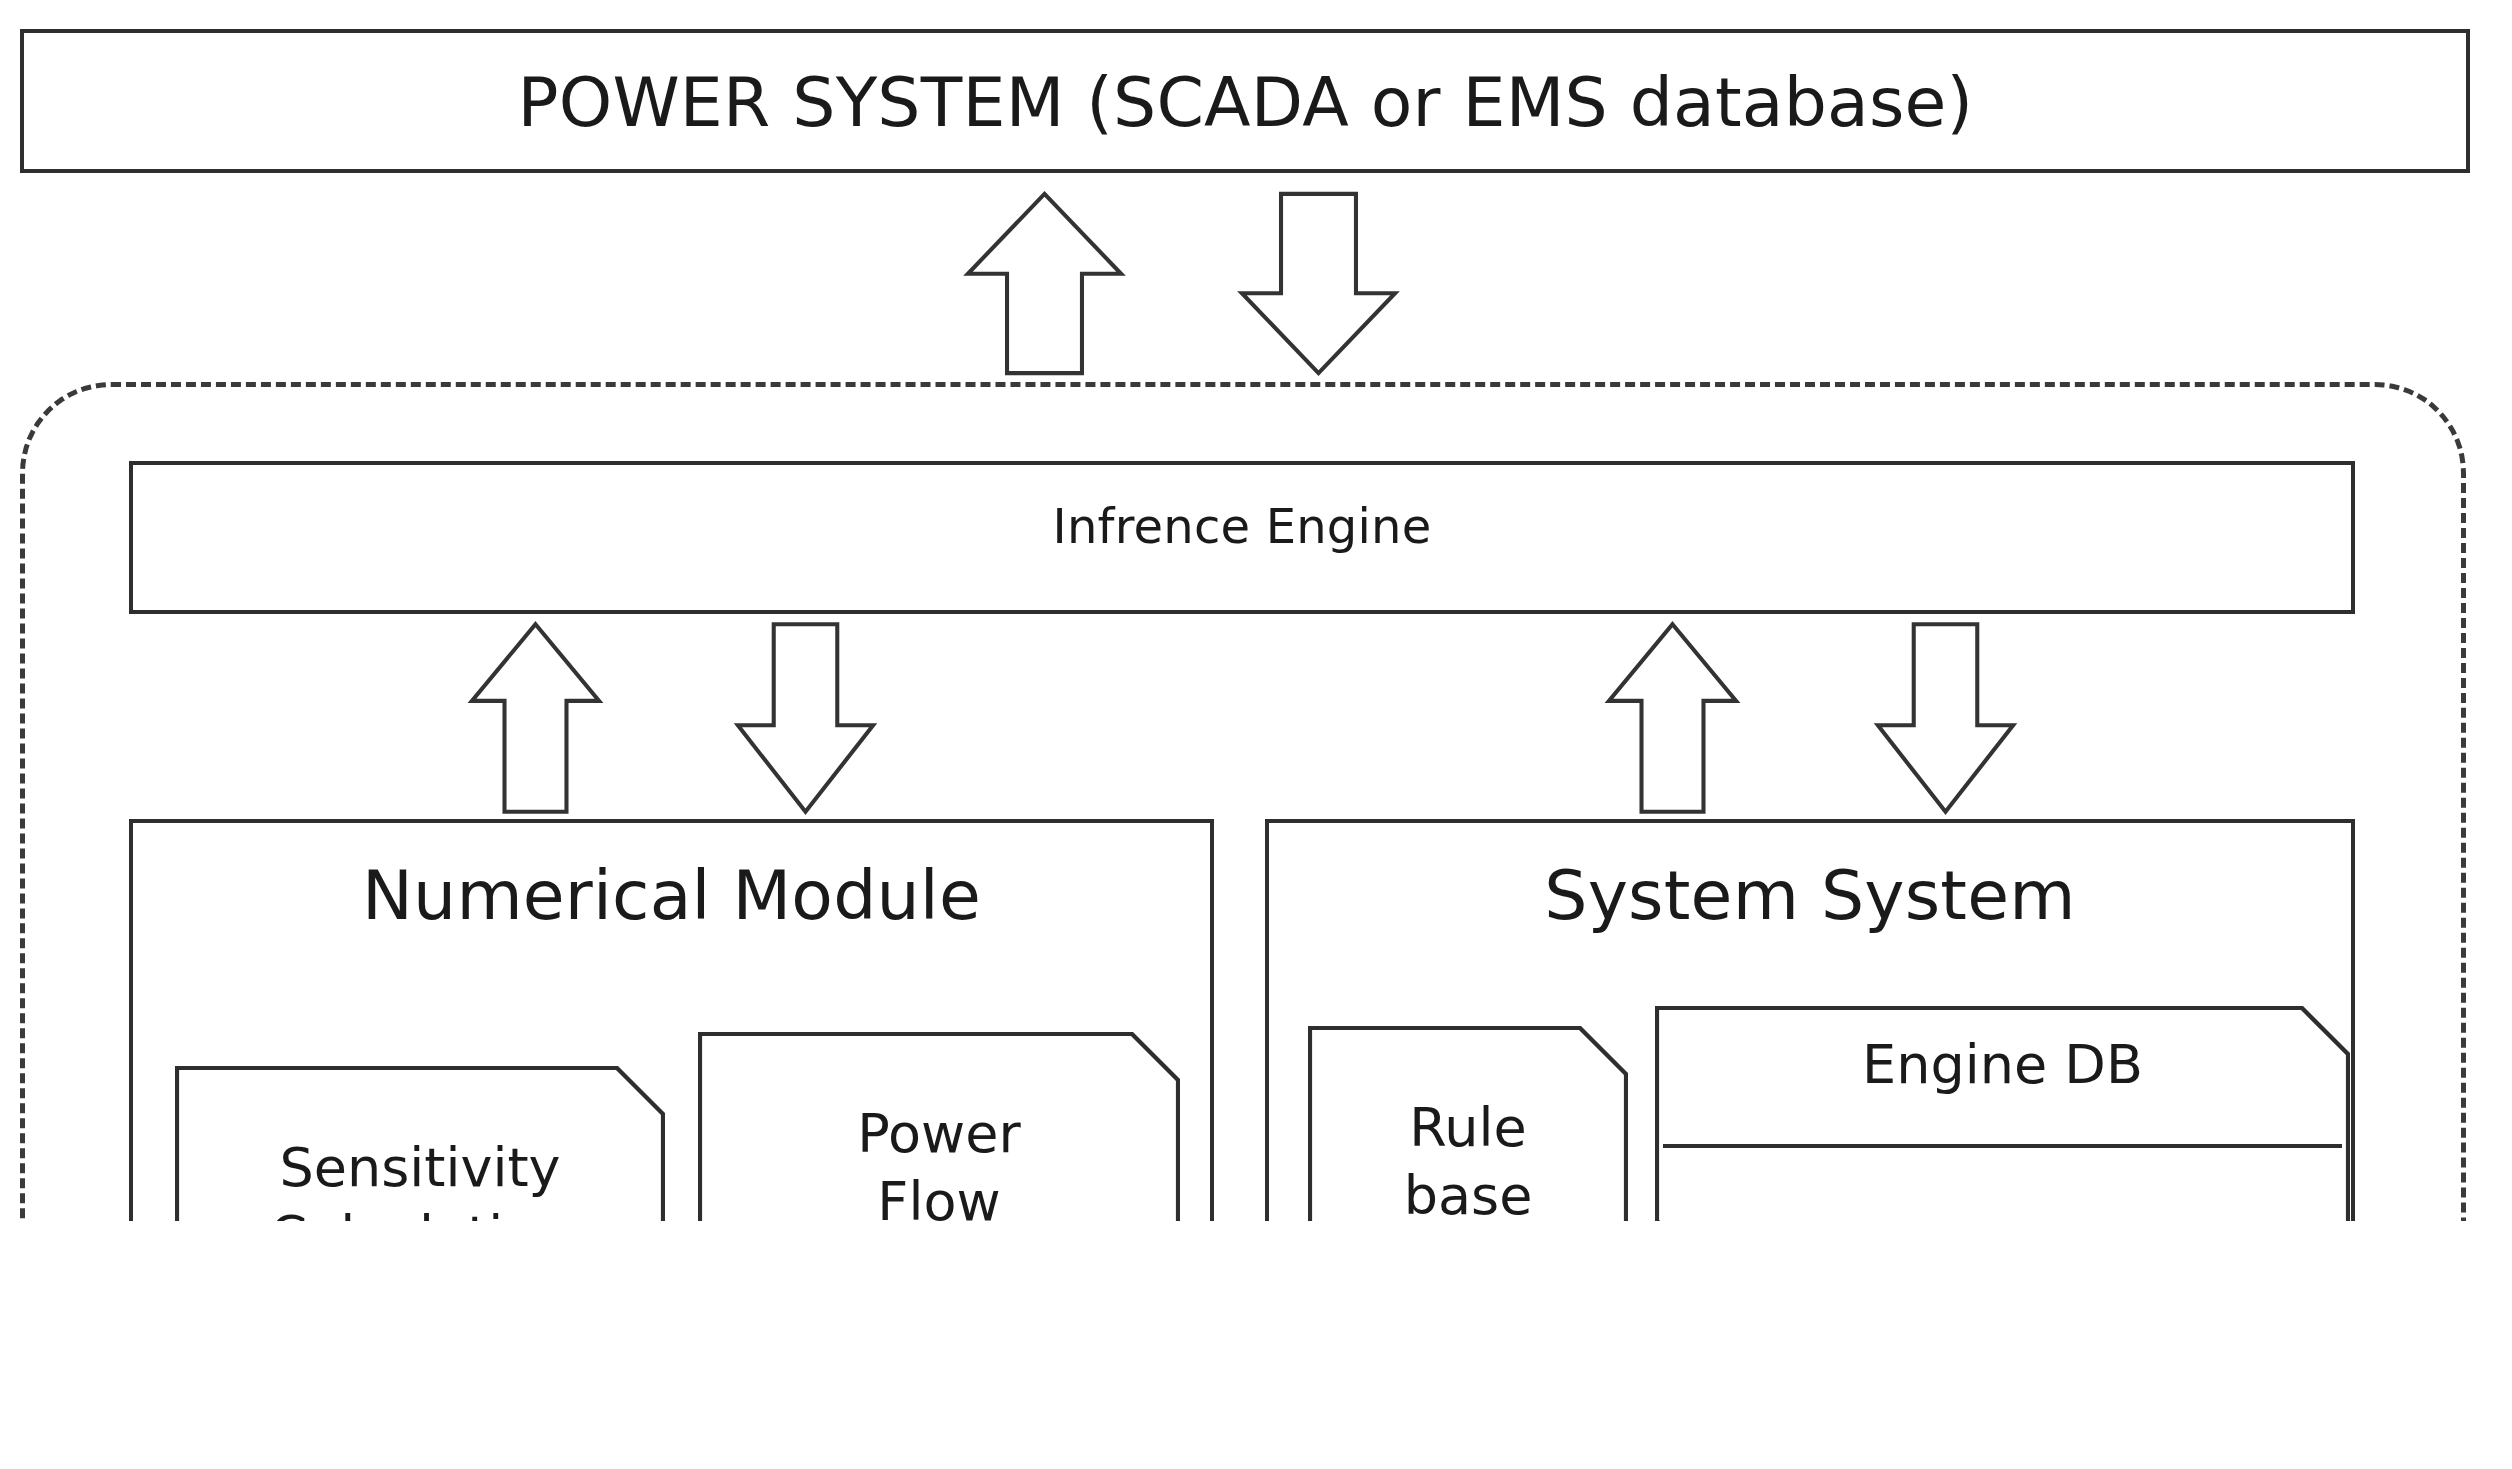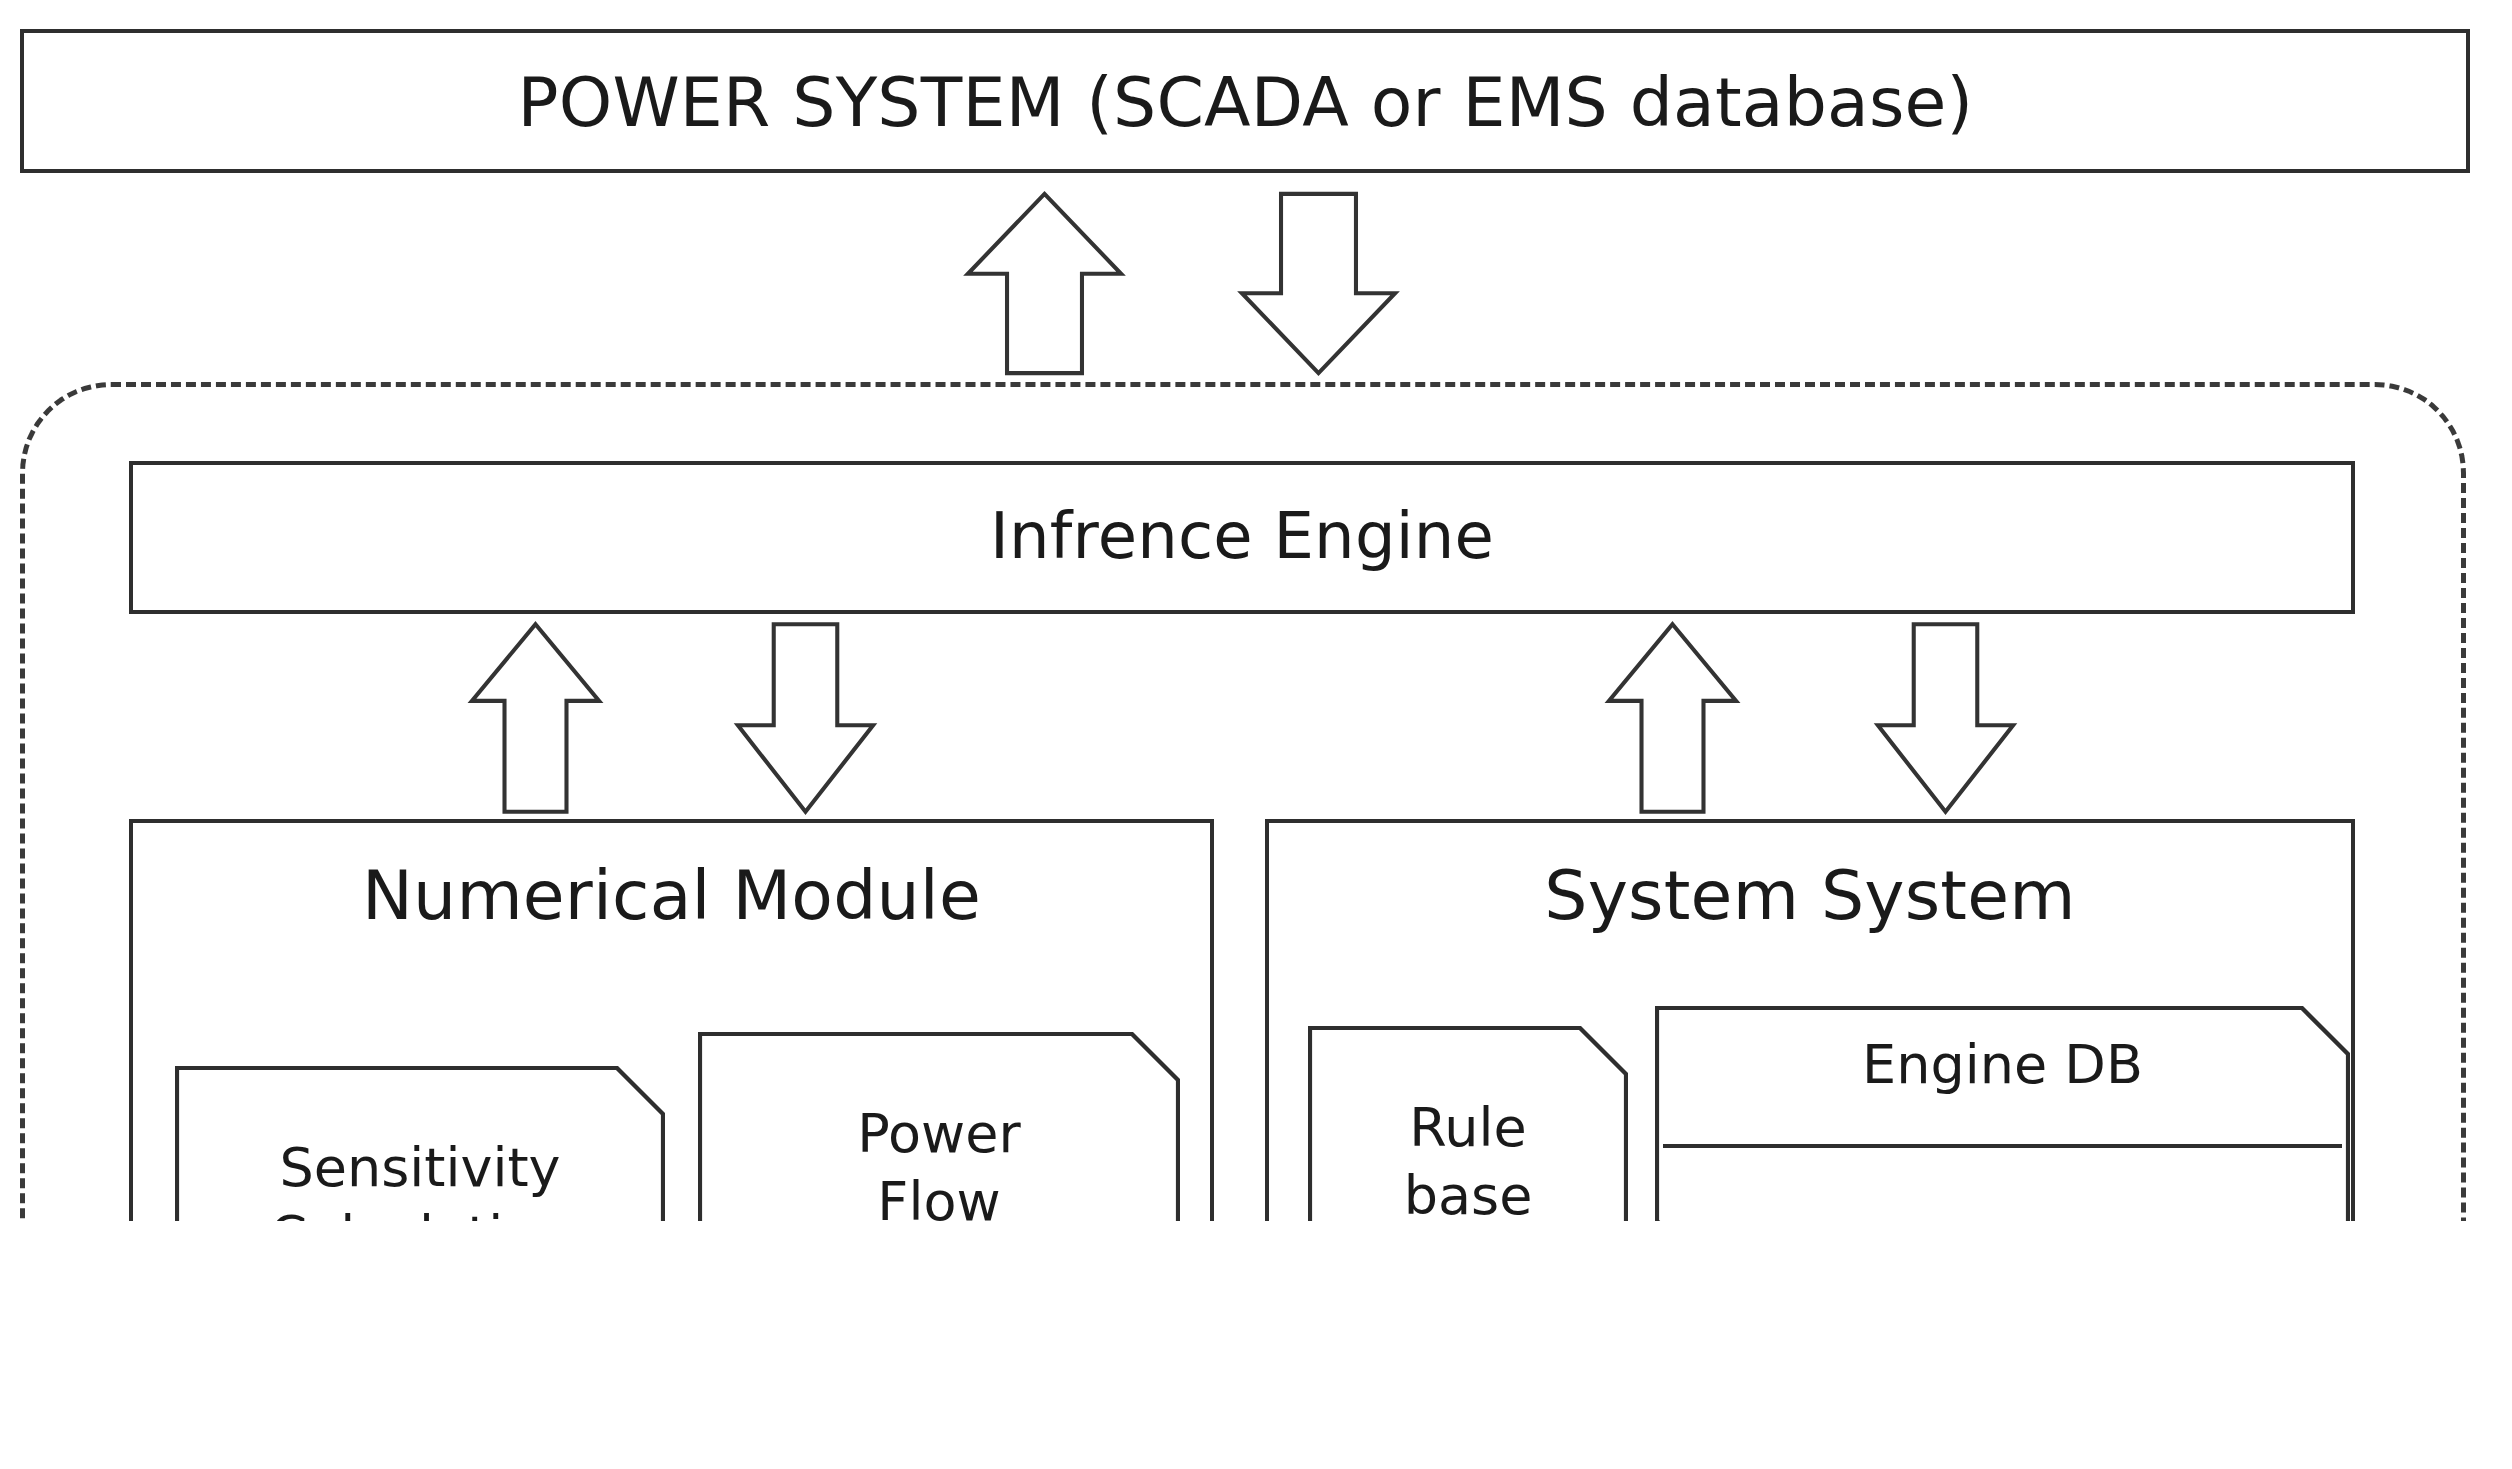--- a/index.html
+++ b/index.html
@@ -58,21 +58,21 @@
   }
   
   #inference-engine-box {
     left: 129px;
     top: 461px;
     width: 2226px;
     height: 153px;
   }
   #inference-engine-label {
     top: 34px;
-    font-size: 64px;
+    font-size: 48px;
   }
   
   #numerical-module-box {
     left: 129px;
     top: 819px;
     width: 1085px;
     height: 486px;
   }
   #expert-system-box {
     left: 1265px;

